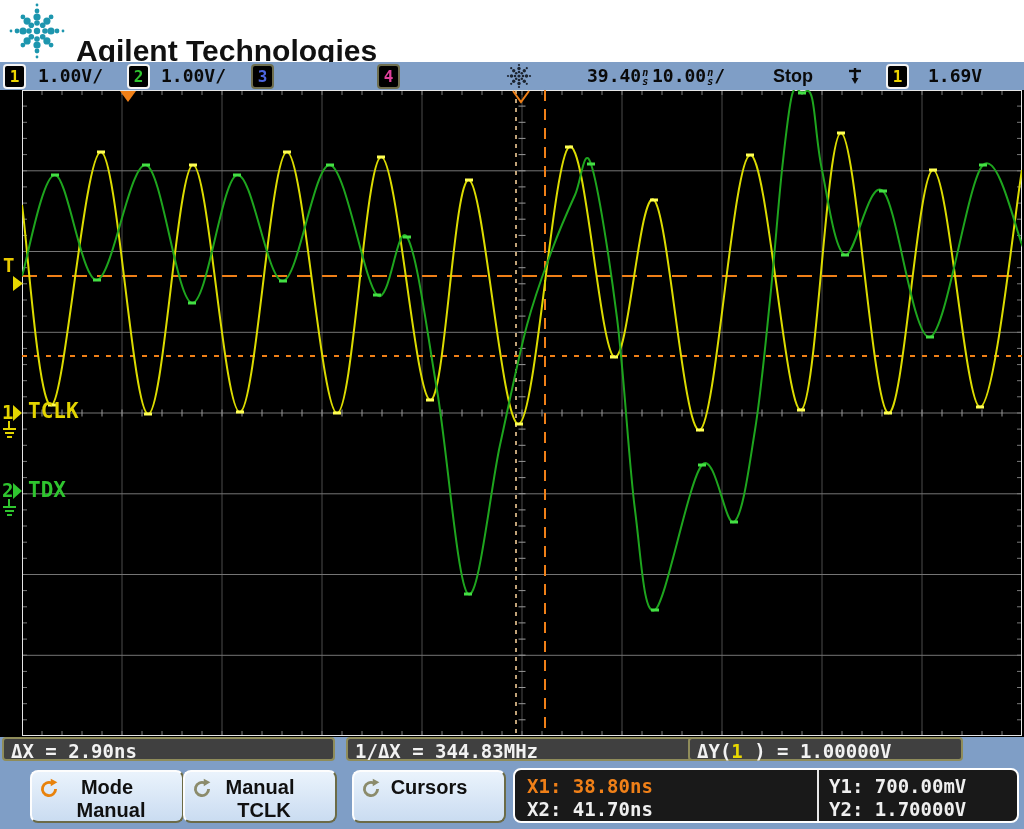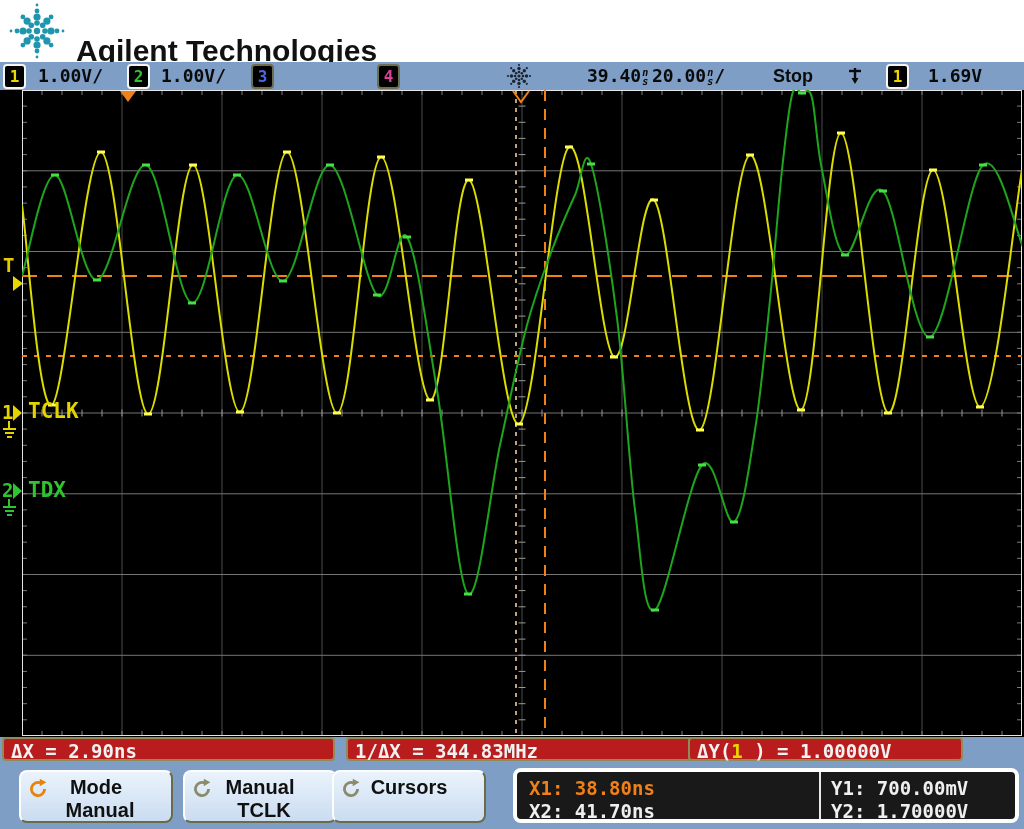--- a/index.html
+++ b/index.html
@@ -21,40 +21,40 @@
   .badge.dim{border:2px solid #6f6f4f;}
   .unit-stack{display:inline-flex;flex-direction:column;vertical-align:middle;
               font-size:10px;line-height:9px;font-weight:bold;margin:0 1px;}
   
   #plot-bg{position:absolute;left:0;top:90px;width:1024px;height:647px;background:#000;}
   #wave-svg{position:absolute;left:22px;top:0;}
   .marker{position:absolute;}
   .ch-label{position:absolute;left:28px;font-family:"DejaVu Sans Mono",monospace;
             font-weight:bold;font-size:21px;}
   
-  .meas-box{position:absolute;top:647px;height:24px;background:#b91c1c;border:2px solid #8f8c5a;
+  .meas-box{position:absolute;top:647px;height:24px;background:#404040;border:2px solid #8f8c5a;
             border-radius:4px;color:#f2f2f2;font-family:"DejaVu Sans Mono",monospace;
             font-weight:bold;font-size:19px;line-height:24px;padding-left:7px;box-sizing:border-box;}
   .ch1-colored{color:#e8d800;}
   
   .softkey{position:absolute;top:680px;width:154px;height:53px;border-radius:8px;
            background:linear-gradient(#eaf3fc,#cadcf1);
            border-top:2px solid #fdfdfd;border-left:2px solid #fdfdfd;
            border-right:2px solid #6b6b47;border-bottom:2px solid #6b6b47;
            box-sizing:border-box;cursor:pointer;}
   .softkey .l1{position:absolute;left:0;right:0;top:4px;text-align:center;
                font-size:20px;font-weight:bold;color:#101010;}
   .softkey .l2{position:absolute;left:0;right:0;top:27px;text-align:center;
                font-size:20px;font-weight:bold;color:#101010;margin-left:8px;}
   .knob-icon{position:absolute;left:6px;top:6px;width:22px;height:22px;}
   .knob-icon.orange{color:#e8820c;}
   .knob-icon.gray{color:#8b8b6b;}
   
   #cursor-panel{position:absolute;left:513px;top:678px;width:506px;height:55px;background:#191919;
-                border:4px solid #ffffff;border-radius:8px;box-sizing:border-box;}
+                border:2px solid #ffffff;border-radius:8px;box-sizing:border-box;}
   #cursor-divider{position:absolute;left:302px;top:0;bottom:0;width:2px;background:#e8e8e8;}
   .cur-line{position:absolute;font-family:"DejaVu Sans Mono",monospace;font-weight:bold;
             font-size:19px;color:#efefef;white-space:pre;}
   .cur-line.active{color:#f08018;}
   
   #lower{position:absolute;left:0;top:90px;width:1024px;height:739px;pointer-events:none;}
   #lower > *{pointer-events:auto;}
 </style>
 </head>
 <body>
@@ -127,21 +127,21 @@
         <circle cx="13.0" cy="2.0" r="1.1" fill="#1c2430"></circle>
         <circle cx="15.8" cy="10.2" r="1.3" fill="#1c2430"></circle>
         <circle cx="18.3" cy="7.7" r="1.7" fill="#1c2430"></circle>
         <circle cx="20.8" cy="5.2" r="1.1" fill="#1c2430"></circle>
         <circle cx="13" cy="13" r="1.6" fill="#1c2430"></circle>
       </svg>
     <span class="sb-item" style="left:562px;margin-left:25px;"><span>39.40</span><span class="unit-stack">
           <i>n</i>
           <i>s</i>
         </span></span>
-    <span class="sb-item" style="left:652px;"><span>20.00</span><span class="unit-stack">
+    <span class="sb-item" style="left:652px;"><span>10.00</span><span class="unit-stack">
           <i>n</i>
           <i>s</i>
         </span><span>/</span></span>
     <span class="sb-item" style="left:773px;font-family:'Liberation Sans',sans-serif;">Stop</span>
     <svg width="17" height="20" viewBox="0 0 17 20" style="position:absolute;left:847px;top:4px;">
       <line x1="2" y1="5" x2="14" y2="5" stroke="#0a0a0a" stroke-width="2.4"></line>
       <line x1="8" y1="2" x2="8" y2="13" stroke="#0a0a0a" stroke-width="2.4"></line>
       <polygon points="4.5,12 11.5,12 8,18" fill="#0a0a0a"></polygon>
     </svg>
     <span class="badge lit" style="left:886px;color:#edd500;">1</span>
@@ -512,37 +512,37 @@
       </g>
     </svg>
     <div class="ch-label" style="top:388px;color:#2fc52f;">TDX</div>
   </div>
 
   <div id="lower">
     <div class="meas-box" style="left:2px;width:333px;">ΔX = 2.90ns</div>
     <div class="meas-box" style="left:346px;width:363px;">1/ΔX = 344.83MHz</div>
     <div class="meas-box" style="left:688px;width:275px;"><span>ΔY(</span><span class="ch1-colored">1</span><span> ) = 1.00000V</span></div>
 
-    <div class="softkey" style="left:19px;padding-left:8px;">
+    <div class="softkey" style="left:30px;padding-left:8px;">
       <span class="knob-icon orange"><svg width="22" height="22" viewBox="0 0 20 20">
             <path d="M16,10 a6,6 0 1 1 -3.4,-5.4" fill="none" stroke="currentColor" stroke-width="2.6"></path>
             <polygon points="11.6,0.6 17.6,3.8 11.6,7.4" fill="currentColor"></polygon>
           </svg></span>
       <div class="l1">Mode</div>
       <div class="l2">Manual</div>
     </div>
     <div class="softkey" style="left:183px;">
       <span class="knob-icon gray"><svg width="22" height="22" viewBox="0 0 20 20">
             <path d="M16,10 a6,6 0 1 1 -3.4,-5.4" fill="none" stroke="currentColor" stroke-width="2.6"></path>
             <polygon points="11.6,0.6 17.6,3.8 11.6,7.4" fill="currentColor"></polygon>
           </svg></span>
       <div class="l1">Manual</div>
       <div class="l2">TCLK</div>
     </div>
-    <div class="softkey" style="left:332px;">
+    <div class="softkey" style="left:352px;">
       <span class="knob-icon gray"><svg width="22" height="22" viewBox="0 0 20 20">
             <path d="M16,10 a6,6 0 1 1 -3.4,-5.4" fill="none" stroke="currentColor" stroke-width="2.6"></path>
             <polygon points="11.6,0.6 17.6,3.8 11.6,7.4" fill="currentColor"></polygon>
           </svg></span>
       <div class="l1">Cursors</div>
     </div>
 
     <div id="cursor-panel">
       <div id="cursor-divider"></div>
       <div class="cur-line active" style="left:12px;top:5px;">X1: 38.80ns</div>

